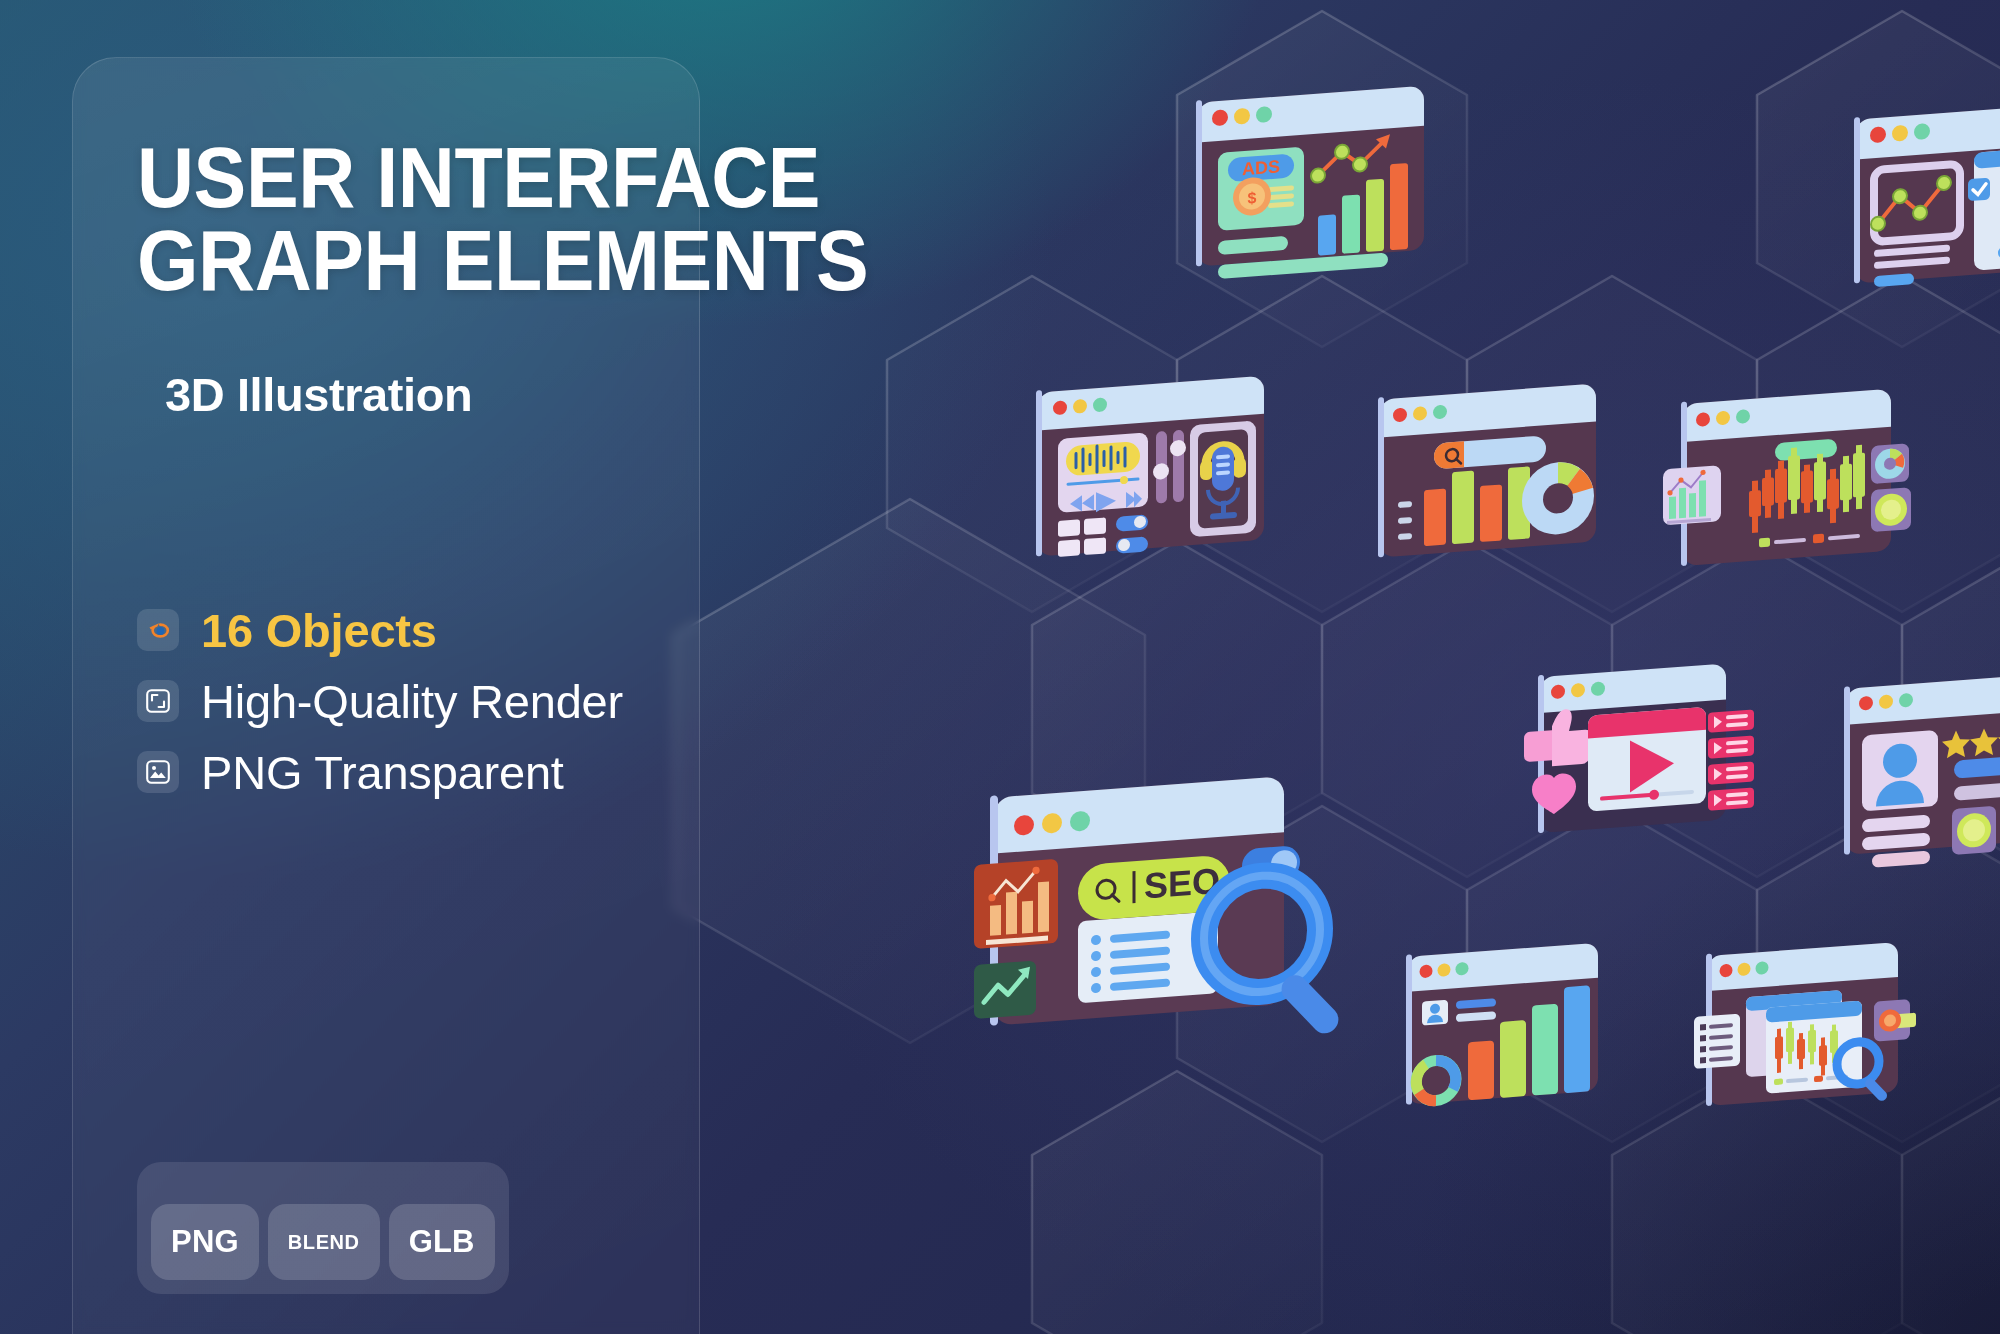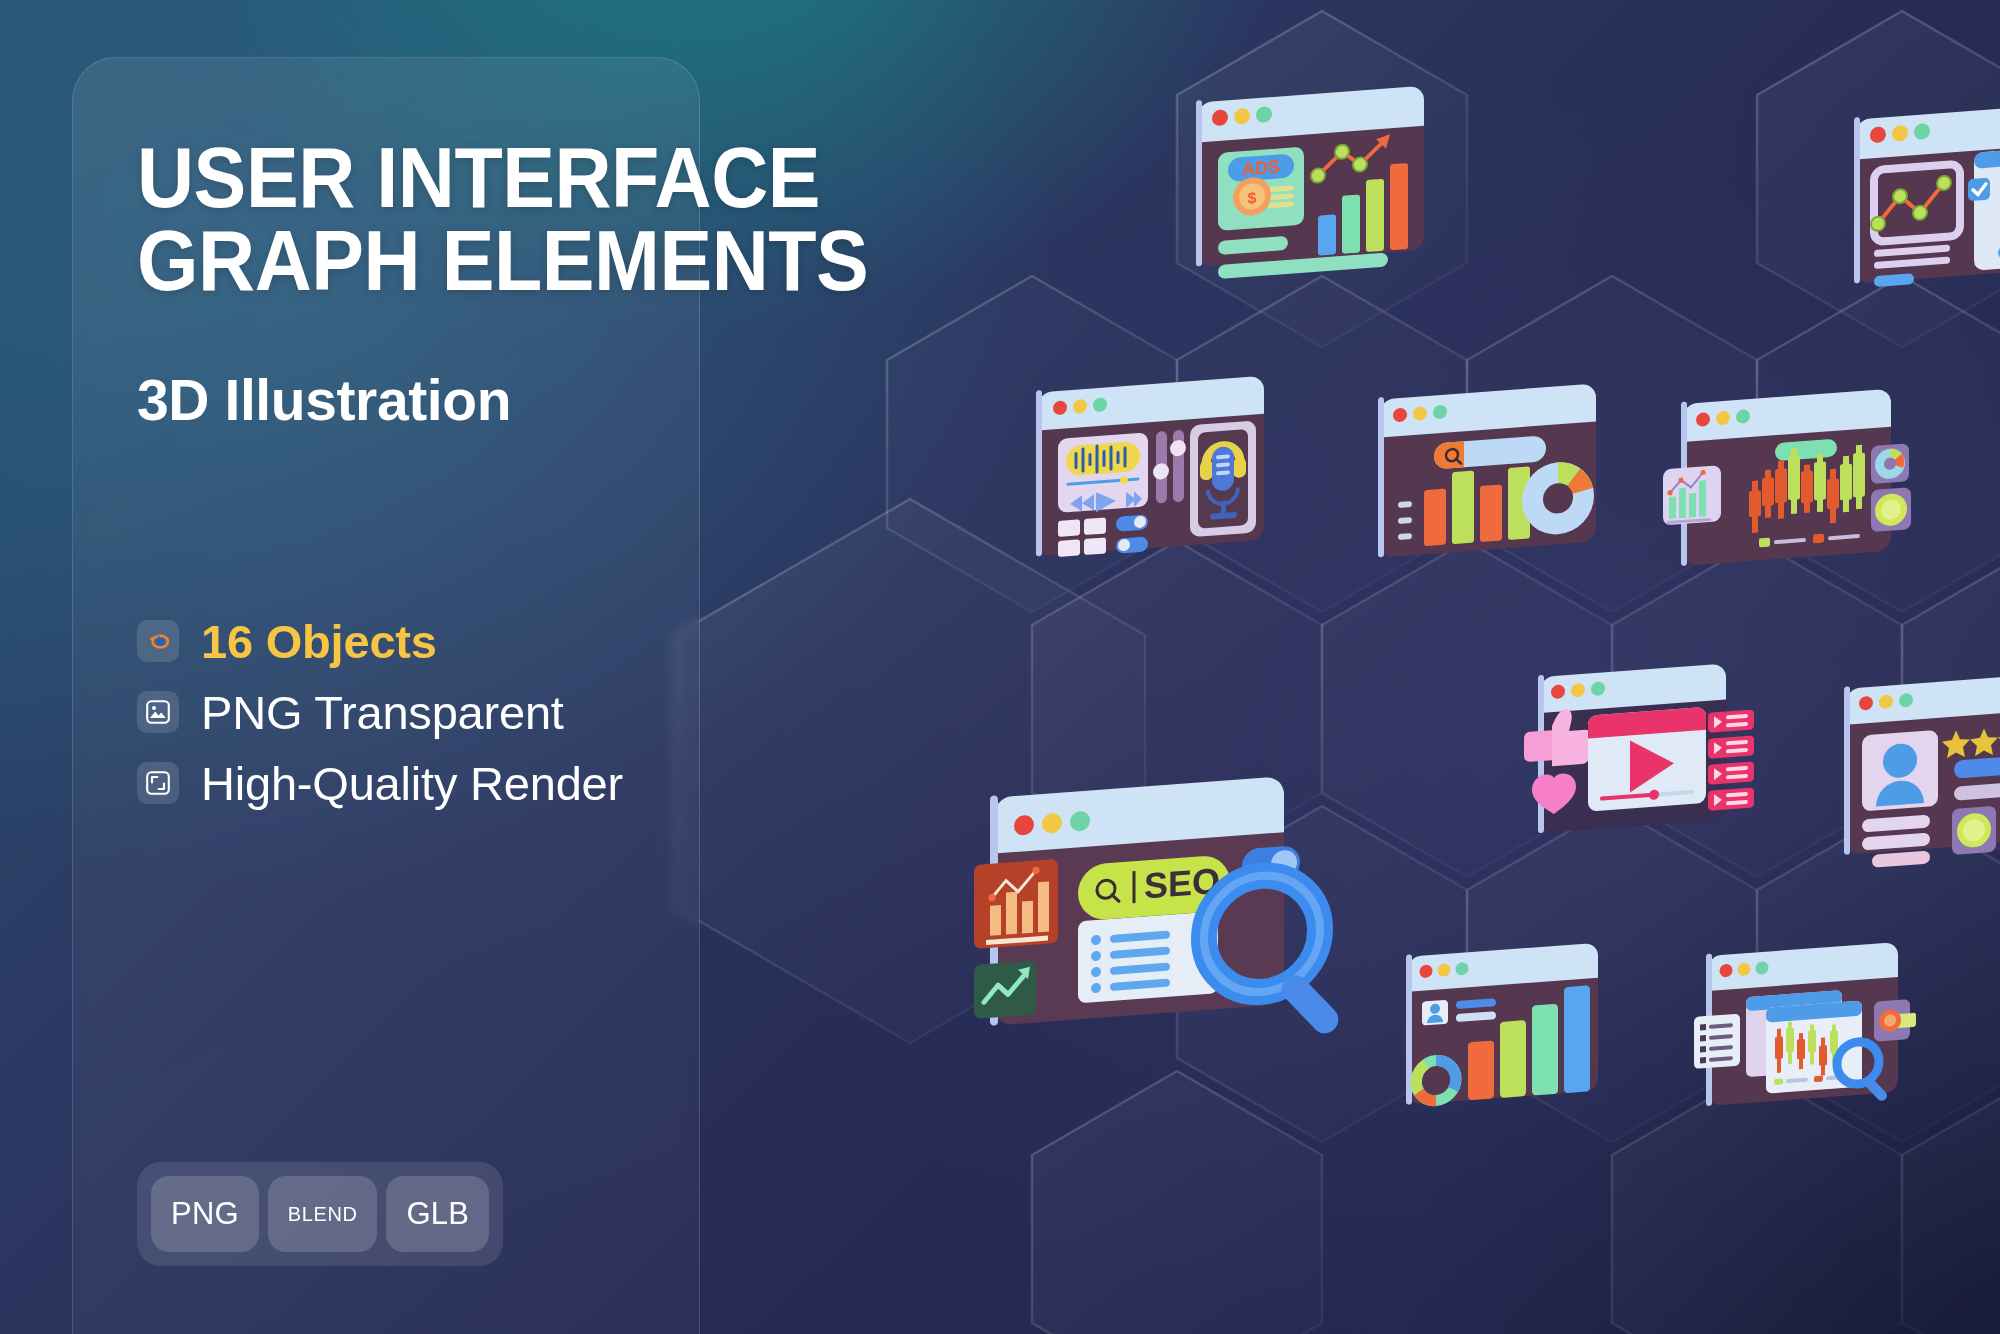--- a/index.html
+++ b/index.html
@@ -45,24 +45,25 @@
     letter-spacing:-0.5px;
     color:#ffffff;
     transform:scaleX(0.93);
     transform-origin:left top;
     text-shadow:0 2px 10px rgba(0,0,0,.18);
   }
   .title span { display:block; white-space:nowrap; }
 
   .subtitle {
     margin-top:64px;
-    font-size:57px;
+    font-size:47px;
     font-weight:700;
     color:#ffffff;
     letter-spacing:-0.4px;
+    margin-left:28px;
   }
 
   
   .features { margin-top:173px; }
   .feature { display:flex; align-items:center; height:71px; }
   .f-icon {
     width:42px; height:42px; flex:0 0 42px;
     border-radius:10px;
     background:rgba(255,255,255,0.13);
     display:flex; align-items:center; justify-content:center;
@@ -79,21 +80,21 @@
     padding:14px;
     border-radius:24px;
     background:rgba(255,255,255,0.10);
   }
   .fmt {
     height:76px; min-width:76px;
     padding:0 20px;
     border-radius:18px;
     background:rgba(255,255,255,0.165);
     display:flex; align-items:center; justify-content:center;
-    color:#ffffff; font-weight:400; font-size:31px; letter-spacing:0.2px;
+    color:#ffffff; font-weight:700; font-size:31px; letter-spacing:0.2px;margin-top:28px;
   }
   .fmt.small { font-size:20px; letter-spacing:0.6px; }
 
   
   .tile { position:absolute; }
   .tile svg { display:block; overflow:visible; }
 </style>
 </head>
 <body>
 
@@ -570,38 +571,38 @@
               <circle cx="16.4" cy="15" r="3.9" fill="#1e66b5"></circle>
             </svg>
           </span>
           <span class="f-label accent">16 Objects</span>
         </div>
 
         <div class="feature">
           <span class="f-icon">
             <svg width="26" height="26" viewBox="0 0 26 26">
               <rect x="2.2" y="2.2" width="21.6" height="21.6" rx="4.2" fill="none" stroke="#ffffff" stroke-width="2.1"></rect>
+              <path d="M7 12.4 V7 h5.4" fill="none" stroke="#ffffff" stroke-width="2.1" stroke-linecap="round" stroke-linejoin="round"></path>
+              <path d="M19 13.6 V19 h-5.4" fill="none" stroke="#ffffff" stroke-width="2.1" stroke-linecap="round" stroke-linejoin="round"></path>
+            </svg>
+          </span>
+          <span class="f-label">High-Quality Render</span>
+        </div>
+
+        <div class="feature">
+          <span class="f-icon">
+            <svg width="26" height="26" viewBox="0 0 26 26">
+              <rect x="2.2" y="2.2" width="21.6" height="21.6" rx="4.2" fill="none" stroke="#ffffff" stroke-width="2.1"></rect>
               <circle cx="9" cy="9" r="2" fill="#ffffff"></circle>
               <path d="M5 19 l5.2 -6.4 3.4 4 2.6 -3 4.6 5.4z" fill="#ffffff"></path>
             </svg>
           </span>
           <span class="f-label">PNG Transparent</span>
         </div>
 
-        <div class="feature">
-          <span class="f-icon">
-            <svg width="26" height="26" viewBox="0 0 26 26">
-              <rect x="2.2" y="2.2" width="21.6" height="21.6" rx="4.2" fill="none" stroke="#ffffff" stroke-width="2.1"></rect>
-              <path d="M7 12.4 V7 h5.4" fill="none" stroke="#ffffff" stroke-width="2.1" stroke-linecap="round" stroke-linejoin="round"></path>
-              <path d="M19 13.6 V19 h-5.4" fill="none" stroke="#ffffff" stroke-width="2.1" stroke-linecap="round" stroke-linejoin="round"></path>
-            </svg>
-          </span>
-          <span class="f-label">High-Quality Render</span>
-        </div>
-
 
       </div>
 
       <div class="formats">
         <div class="fmt">PNG</div>
         <div class="fmt small">BLEND</div>
         <div class="fmt">GLB</div>
       </div>
 
     </div>

